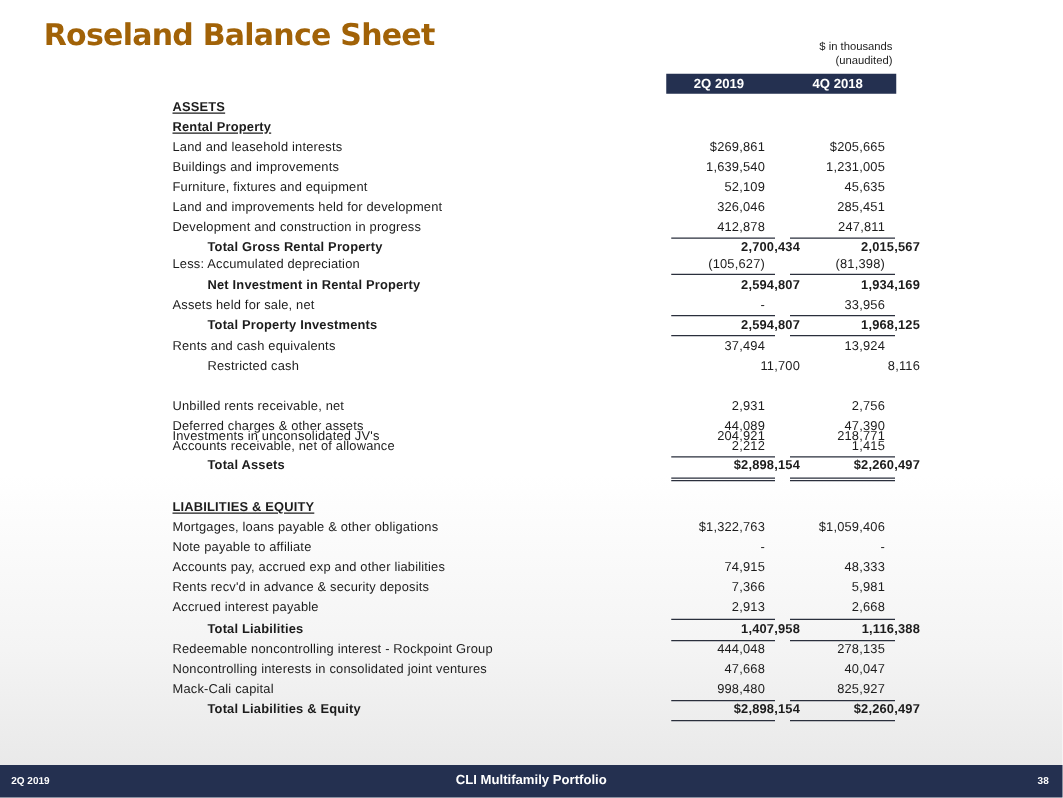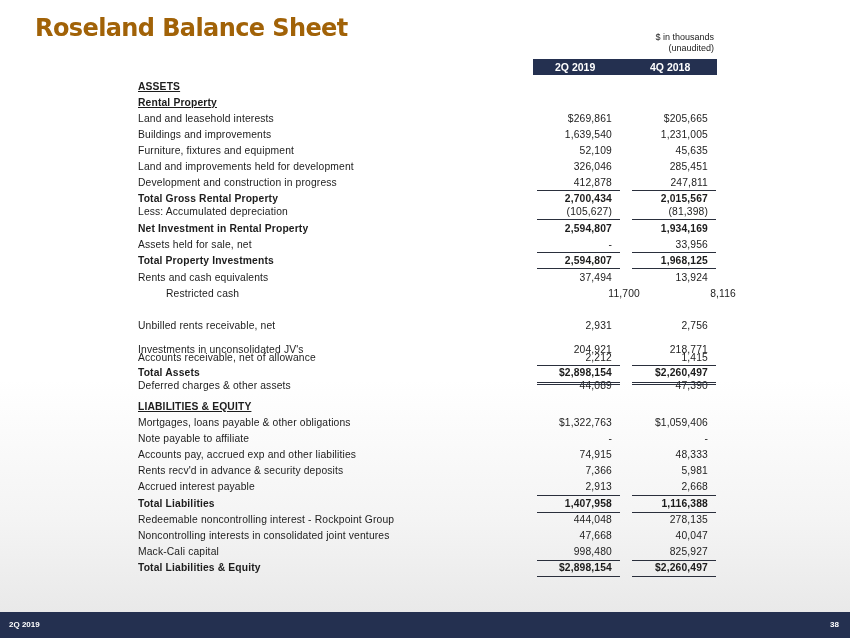--- a/index.html
+++ b/index.html
@@ -27,21 +27,21 @@
 
   .sheet { position: absolute; left: 138px; top: 0; width: 580px; }
   .row {
     position: absolute; left: 0; height: 16px; width: 580px;
     font-size: 10.3px; line-height: 16px; letter-spacing: 0.15px;
   }
   .row .label { position: absolute; left: 0; white-space: nowrap; }
   .row .v1, .row .v2 { position: absolute; text-align: right; width: 90px; }
   .row .v1 { left: 384px; }
   .row .v2 { left: 480px; }
-  .row.bold { font-weight: bold; }
+  .row.bold { font-weight: bold; margin-left: 28px; }
   .row.section .label { text-decoration: underline; font-weight: bold; }
 
   .rule { position: absolute; height: 0; border-top: 1.5px solid #2a2f3c; }
   .rule.c1 { left: 537px; width: 83px; }
   .rule.c2 { left: 632px; width: 84px; }
   .rule.dbl { border-top: 3.5px double #2a2f3c; }
 
   .footer {
     position: absolute; left: 0; top: 612px; width: 850px; height: 26px;
     background: #243050; color: #fff;
@@ -134,21 +134,21 @@
     <div class="row" style="top: 302px; margin-top: 40px;">
       <span class="label">Investments in unconsolidated JV's</span>
       <span class="v1">204,921</span>
       <span class="v2">218,771</span>
     </div>
     <div class="row" style="top: 318px;">
       <span class="label">Unbilled rents receivable, net</span>
       <span class="v1">2,931</span>
       <span class="v2">2,756</span>
     </div>
-    <div class="row" style="top: 334px; margin-top: 44px;">
+    <div class="row" style="top: 334px;">
       <span class="label">Deferred charges &amp; other assets</span>
       <span class="v1">44,089</span>
       <span class="v2">47,390</span>
     </div>
     <div class="row" style="top: 350px;">
       <span class="label">Accounts receivable, net of allowance</span>
       <span class="v1">2,212</span>
       <span class="v2">1,415</span>
     </div>
     <div class="row bold" style="top: 365px;">
@@ -227,14 +227,15 @@
 <div class="rule c2" style="top:495px"></div>
 <div class="rule c1" style="top:512px"></div>
 <div class="rule c2" style="top:512px"></div>
 <div class="rule c1" style="top:560px"></div>
 <div class="rule c2" style="top:560px"></div>
 <div class="rule c1" style="top:576px"></div>
 <div class="rule c2" style="top:576px"></div>
 
 <div class="footer">
   <span class="f-left">2Q 2019</span>
+  <span class="f-center">CLI Multifamily Portfolio</span>
   <span class="f-right">38</span>
 </div>
 
 </body></html>

